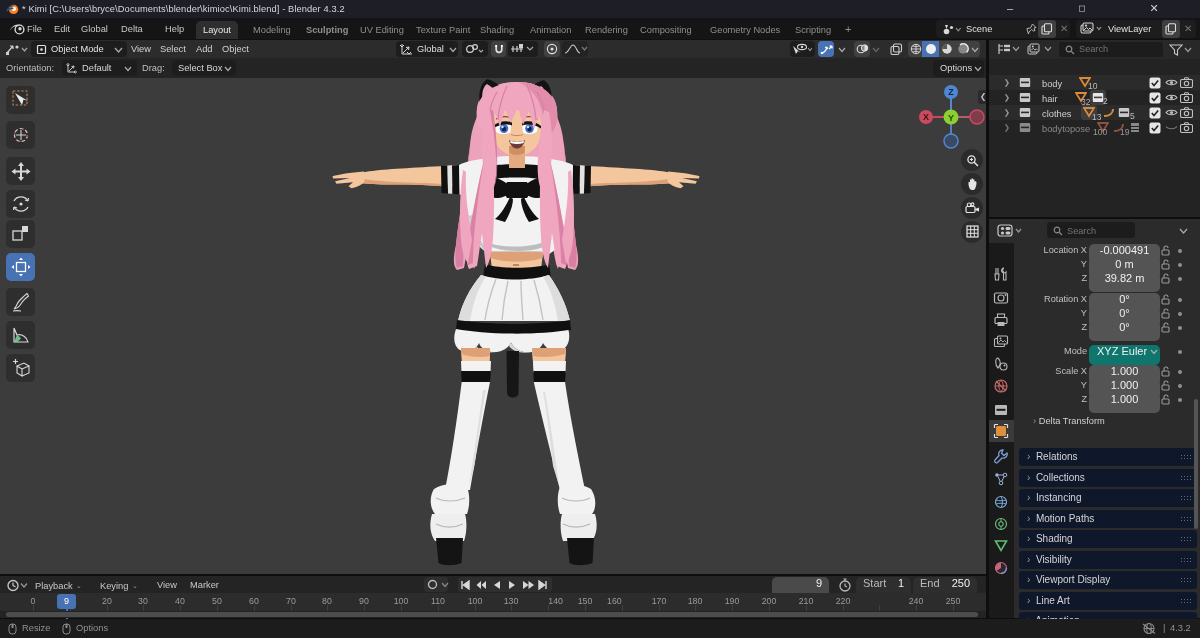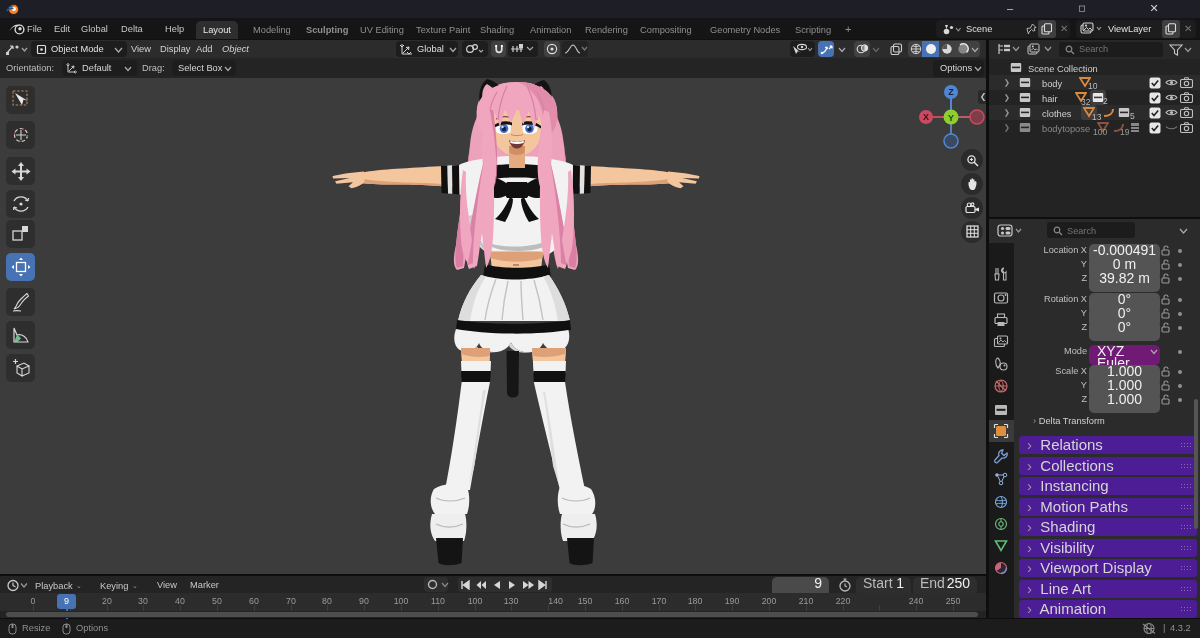--- a/index.html
+++ b/index.html
@@ -29,23 +29,23 @@
 .toolbtn { position:absolute; left:6px; width:29px; height:28px; background:#2e2e2e; border-radius:5px; }
 .toolbtn.lit { background:#4772b3; }
 .sideicon { position:absolute; left:961px; width:22px; height:22px; background:rgba(30,30,30,0.55); border-radius:50%; color:#e0e0e0; }
 
 #outliner { left:989px; top:40px; width:211px; height:177px; background:#232323; color:#cfcfcf; font-size:9.3px; }
 #outliner-hdr { position:absolute; left:0; top:0; width:211px; height:19px; background:#282828; }
 .orow { position:absolute; left:0; width:211px; height:15px; line-height:15px; }
 #props { left:989px; top:219px; width:211px; height:399px; background:#2b2b2b; color:#c5c5c5; font-size:9.3px; }
 #proptabs { position:absolute; left:0; top:0; width:25px; height:399px; background:#1a1a1a; }
 #props-hdr { position:absolute; left:0px; top:0; width:211px; height:24px; background:#2b2b2b; }
-.field { position:absolute; background:#545454; border-radius:5px; height:20px; line-height:12px; color:#f0f0f0; text-align:center; font-size:14px; }
+.field { position:absolute; background:#545454; border-radius:5px; height:20px; line-height:12px; color:#f0f0f0; text-align:center; font-size:11px; }
 .flabel { position:absolute; text-align:right; width:70px; font-size:9.2px; color:#c0c0c0; }
-.section { position:absolute; left:30px; width:178px; height:18px; background:#4c1d95; border-radius:3px; color:#d5d5d5; font-size:15px; line-height:18px; }
+.section { position:absolute; left:30px; width:178px; height:18px; background:#0f172a; border-radius:3px; color:#d5d5d5; font-size:10px; line-height:18px;margin-top:12px; }
 .grip { position:absolute; right:5px; top:6px; width:12px; height:6px; opacity:0.45;
   background-image:radial-gradient(circle, #cfcfcf 0.8px, transparent 1px); background-size:3px 3px; }
 #hsep { left:989px; top:217px; width:211px; height:2px; background:#0e0e0e; }
 
 #timeline { left:0; top:576px; width:986px; height:42px; background:#242424; color:#c8c8c8; font-size:9.3px; }
 #ruler { position:absolute; left:0; top:17px; width:986px; height:18px; background:#2c2c2c; color:#9b9b9b; font-size:8.8px; }
 #tscroll { position:absolute; left:0; top:35px; width:986px; height:7px; background:#232323; }
 
 #statusbar { left:0; top:619px; width:1200px; height:19px; background:#1c1c1c; color:#919191; font-size:9.3px; }
 .chev { display:inline-block; transform:scale(0.75); color:#9a9a9a; }
@@ -54,20 +54,21 @@
 </head>
 <body>
 
 <div class="abs" id="titlebar">
   <svg class="abs" style="left:6px;top:3px" width="13" height="12" viewBox="0 0 13 12">
     <circle cx="7.6" cy="6.4" r="4.6" fill="#ff7f23"></circle>
     <circle cx="7.9" cy="5.9" r="2.1" fill="#fff"></circle>
     <path d="M0.5 7.5 C2 4.5 5 3.5 7 3.8 L5.5 2.2 L9 2.6 C6 1 2 3.5 0.5 7.5 Z" fill="#265787"></path>
     <path d="M0.5 7.8 C3.5 5.2 6 5.2 7.5 5.6" stroke="#265787" stroke-width="1.6" fill="none"></path>
   </svg>
+  <div class="ttext">* Kimi [C:\Users\bryce\Documents\blender\kimioc\Kimi.blend] - Blender 4.3.2</div>
   <div class="winbtn" style="left:1003px;">–</div>
   <div class="winbtn" style="left:1075px;font-size:9px;">◻</div>
   <div class="winbtn" style="left:1147px;">✕</div>
 </div>
 
 <div class="abs" id="menubar">
   <svg class="abs" style="left:9px;top:5px" width="17" height="12" viewBox="0 0 17 12">
     <circle cx="10.5" cy="6.5" r="4.4" fill="none" stroke="#d8d8d8" stroke-width="1.4"></circle>
     <circle cx="11" cy="5.7" r="1.7" fill="#d8d8d8"></circle>
     <path d="M0.5 8 C2.5 4 6 2.8 9 3.2 L7.5 1.4 L11.5 2 C7 0.2 2.5 3.5 0.5 8 Z" fill="#d8d8d8"></path>
@@ -135,23 +136,23 @@
   <div class="hbtn" style="left:31px;top:1px;width:96px;height:16px;"></div>
   <svg class="abs" style="left:36px;top:4px" width="11" height="11" viewBox="0 0 11 11">
       <rect x="1.5" y="1.5" width="8" height="8" rx="1" fill="none" stroke="#e0e0e0" stroke-width="1.2"></rect>
       <circle cx="5.5" cy="5.5" r="1.3" fill="#e0e0e0"></circle>
     </svg>
   <div class="abs" style="left:51px;top:4px;color:#e4e4e4;">Object Mode</div>
   <svg class="abs" style="left:114px;top:7px" width="9" height="6" viewBox="0 0 9 6">
       <path d="M1 1 l3.5 4 l3.5 -4" stroke="#aaa" stroke-width="1.3" fill="none"></path>
     </svg>
   <div class="mitem" style="left:131px;top:4px;">View</div>
-  <div class="mitem" style="left:160px;top:4px;">Display</div>
+  <div class="mitem" style="left:160px;top:4px;">Select</div>
   <div class="mitem" style="left:196px;top:4px;">Add</div>
-  <div class="mitem" style="left:222px;top:4px;font-style:italic;">Object</div>
+  <div class="mitem" style="left:222px;top:4px;">Object</div>
 
   <div class="hbtn" style="left:396px;top:1px;width:62px;height:16px;"></div>
   <svg class="abs" style="left:400px;top:3px" width="13" height="13" viewBox="0 0 13 13">
       <path d="M2 1 L2 11 L12 11 M2 4 l2 -2 m-2 2 l-2 -2 M9 11 l2 -2 m-2 2 l-2 -2 M3 10 L9 4 l-0.5 3 m0.5 -3 l-3 0.5" stroke="#d5d5d5" stroke-width="1" fill="none"></path>
     </svg>
   <div class="abs" style="left:417px;top:4px;color:#e0e0e0;">Global</div>
   <svg class="abs" style="left:449px;top:7px" width="8" height="6" viewBox="0 0 8 6">
       <path d="M1 1 l3 3.5 l3 -3.5" stroke="#aaa" stroke-width="1.2" fill="none"></path>
     </svg>
   <div class="hbtn" style="left:462px;top:1px;width:26px;height:16px;"></div>
@@ -508,27 +509,20 @@
         <circle cx="4" cy="4" r="2.8" fill="none" stroke="#888" stroke-width="1.2"></circle>
         <path d="M6.2 6.2 L9 9" stroke="#888" stroke-width="1.3"></path>
       </svg>
     <div class="abs" style="left:90px;top:4px;color:#757575;font-size:9.2px;">Search</div>
     <svg class="abs" style="left:180px;top:4px" width="24" height="12" viewBox="0 0 24 12">
         <path d="M1 1 L13 1 L8.5 6 L8.5 11 L5.5 9.5 L5.5 6 Z" fill="none" stroke="#c8c8c8" stroke-width="1.1"></path>
         <path d="M16 4 l3 3.5 l3 -3.5" stroke="#999" stroke-width="1.2" fill="none"></path>
       </svg>
   </div>
 
-  <div class="orow" style="top:20px;">
-    <svg class="abs" style="left:21px;top:2px" width="12" height="11" viewBox="0 0 12 11">
-        <rect x="0.8" y="1" width="10.4" height="9" rx="1" fill="#c8c8c8"></rect>
-        <rect x="2" y="4.6" width="8" height="1.6" fill="#232323"></rect>
-      </svg>
-    <div class="abs" style="left:39px;top:2px;">Scene Collection</div>
-  </div>
   <div class="orow" style="top:35px;background:#2b2b2b;">
     <span class="abs" style="left:14px;top:0px;color:#999;transform:scale(0.8);">❯</span>
     <svg class="abs" style="left:30px;top:2px" width="12" height="11" viewBox="0 0 12 11">
         <rect x="0.8" y="1" width="10.4" height="9" rx="1" fill="#c8c8c8"></rect>
         <rect x="2" y="4.6" width="8" height="1.6" fill="#2b2b2b"></rect>
       </svg>
     <div class="abs" style="left:53px;top:2px;">body</div>
     <svg class="abs" style="left:90px;top:2px" width="12" height="11" viewBox="0 0 12 11">
         <path d="M1 1 L11 1 L6 9 Z" fill="none" stroke="#d9893c" stroke-width="1.8"></path>
       </svg>
@@ -773,21 +767,21 @@
       </svg>
       <div class="abs" style="left:189px;top:93px;width:4px;height:4px;border-radius:50%;background:#909090;"></div>
       <div class="flabel" style="left:28px;top:103px;">Z</div>
       <div class="field" style="left:100px;top:102px;width:71px;">0°</div>
       <svg class="abs" style="left:172px;top:103px" width="10" height="11" viewBox="0 0 10 11">
         <rect x="1" y="5" width="7" height="5" rx="1" fill="none" stroke="#999" stroke-width="1.1"></rect>
         <path d="M3 5 L3 3 a2 2 0 0 1 4 0" fill="none" stroke="#999" stroke-width="1.1"></path>
       </svg>
       <div class="abs" style="left:189px;top:107px;width:4px;height:4px;border-radius:50%;background:#909090;"></div>
       <div class="flabel" style="left:28px;top:127px;">Mode</div>
-      <div class="field" style="left:100px;top:126px;width:71px;background:#701a75;text-align:left;padding-left:8px;">XYZ Euler</div>
+      <div class="field" style="left:100px;top:126px;width:71px;background:#0f766e;text-align:left;padding-left:8px;">XYZ Euler</div>
       <svg class="abs" style="left:161px;top:130px" width="8" height="6" viewBox="0 0 8 6">
         <path d="M1 1 l3 3.5 l3 -3.5" stroke="#aaa" stroke-width="1.2" fill="none"></path>
       </svg>
       <div class="abs" style="left:189px;top:131px;width:4px;height:4px;border-radius:50%;background:#909090;"></div>
       <div class="flabel" style="left:28px;top:147px;">Scale X</div>
       <div class="field" style="left:100px;top:146px;width:71px;">1.000</div>
       <svg class="abs" style="left:172px;top:147px" width="10" height="11" viewBox="0 0 10 11">
         <rect x="1" y="5" width="7" height="5" rx="1" fill="none" stroke="#999" stroke-width="1.1"></rect>
         <path d="M3 5 L3 3 a2 2 0 0 1 4 0" fill="none" stroke="#999" stroke-width="1.1"></path>
       </svg>
@@ -898,21 +892,21 @@
       <div style="position:absolute;left:239px;top:3px;width:30px;text-align:center;">60</div>
       <div style="position:absolute;left:276px;top:3px;width:30px;text-align:center;">70</div>
       <div style="position:absolute;left:312px;top:3px;width:30px;text-align:center;">80</div>
       <div style="position:absolute;left:349px;top:3px;width:30px;text-align:center;">90</div>
       <div style="position:absolute;left:386px;top:3px;width:30px;text-align:center;">100</div>
       <div style="position:absolute;left:423px;top:3px;width:30px;text-align:center;">110</div>
       <div style="position:absolute;left:460px;top:3px;width:30px;text-align:center;">100</div>
       <div style="position:absolute;left:496px;top:3px;width:30px;text-align:center;">130</div>
       <div style="position:absolute;left:533px;top:3px;width:30px;text-align:right;">140</div>
       <div style="position:absolute;left:570px;top:3px;width:30px;text-align:center;">150</div>
-      <div style="position:absolute;left:607px;top:3px;width:30px;text-align:center;">160</div>
+      <div style="position:absolute;left:607px;top:3px;width:30px;text-align:left;">160</div>
       <div style="position:absolute;left:644px;top:3px;width:30px;text-align:center;">170</div>
       <div style="position:absolute;left:680px;top:3px;width:30px;text-align:center;">180</div>
       <div style="position:absolute;left:717px;top:3px;width:30px;text-align:center;">190</div>
       <div style="position:absolute;left:754px;top:3px;width:30px;text-align:center;">200</div>
       <div style="position:absolute;left:791px;top:3px;width:30px;text-align:center;">210</div>
       <div style="position:absolute;left:828px;top:3px;width:30px;text-align:center;">220</div>
       <div style="position:absolute;left:864px;top:3px;width:30px;text-align:center;margin-top:28px;">230</div>
       <div style="position:absolute;left:901px;top:3px;width:30px;text-align:center;">240</div>
       <div style="position:absolute;left:938px;top:3px;width:30px;text-align:center;">250</div>
       <div style="position:absolute;left:57px;top:1px;width:19px;height:15px;background:#4772b3;border-radius:3px;color:#fff;text-align:center;line-height:15px;font-size:9px;">9</div>

